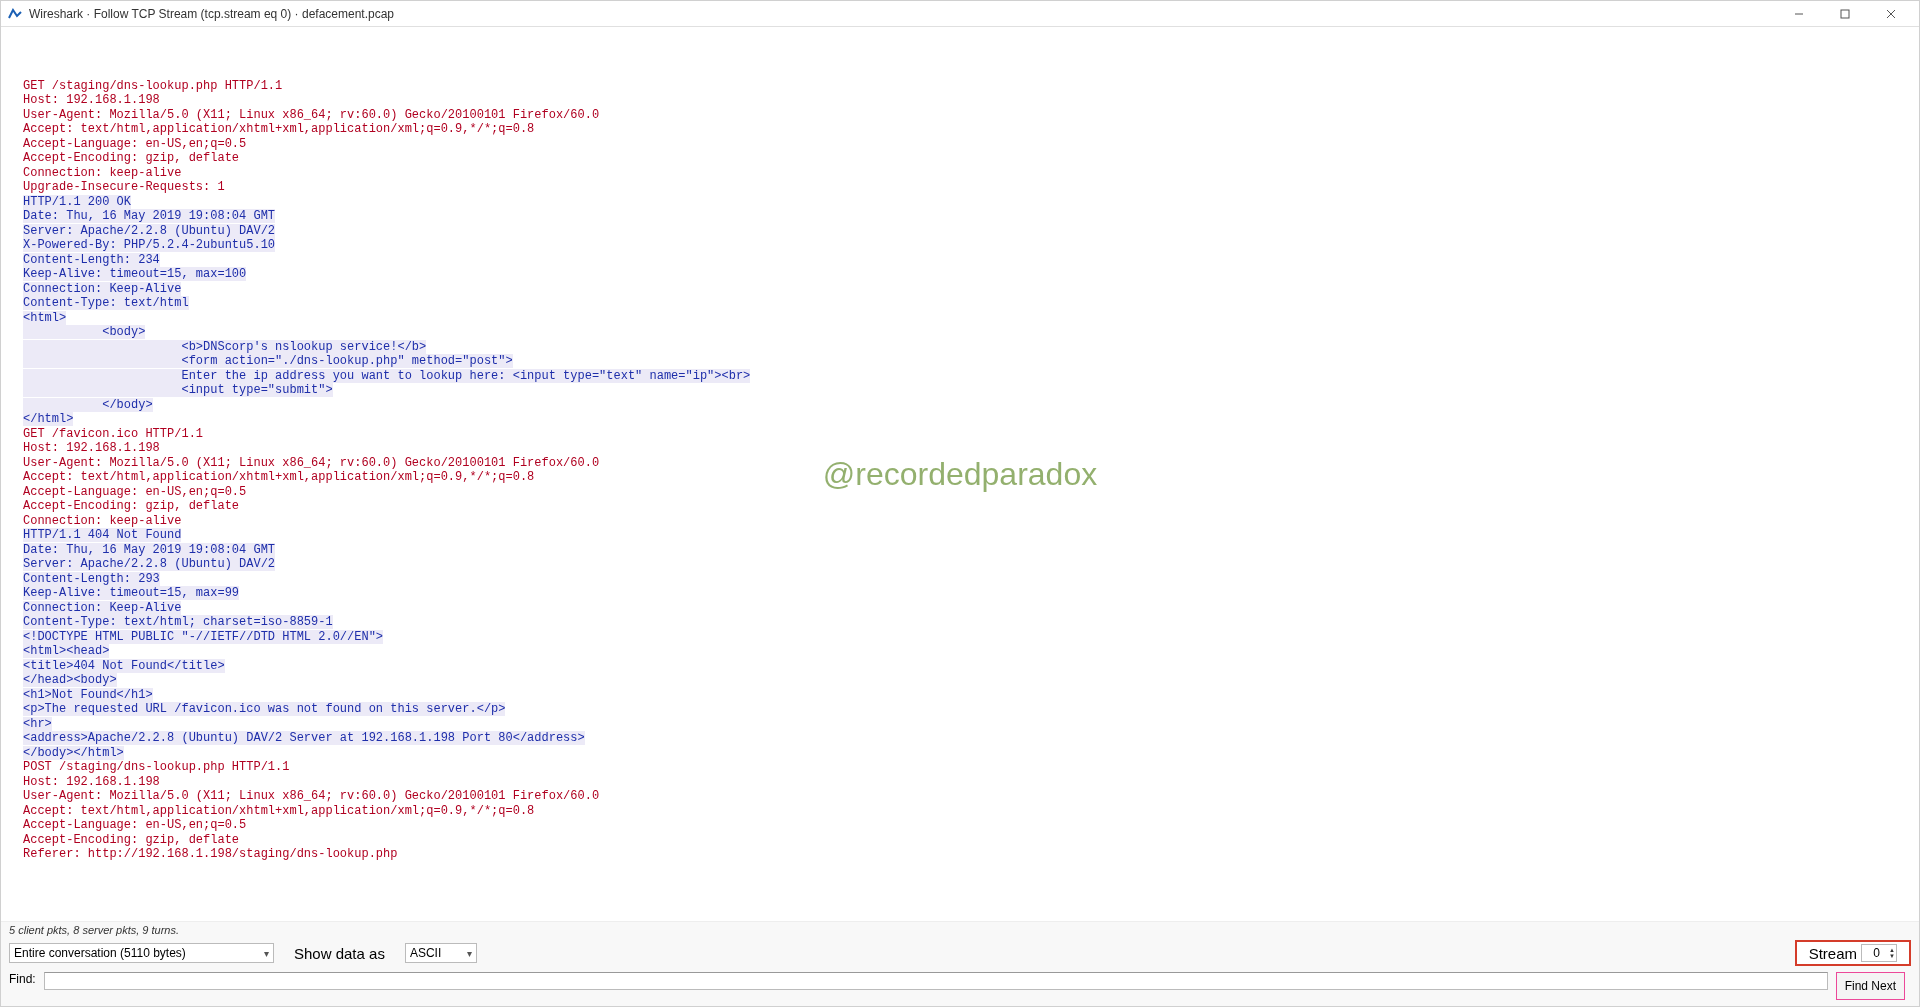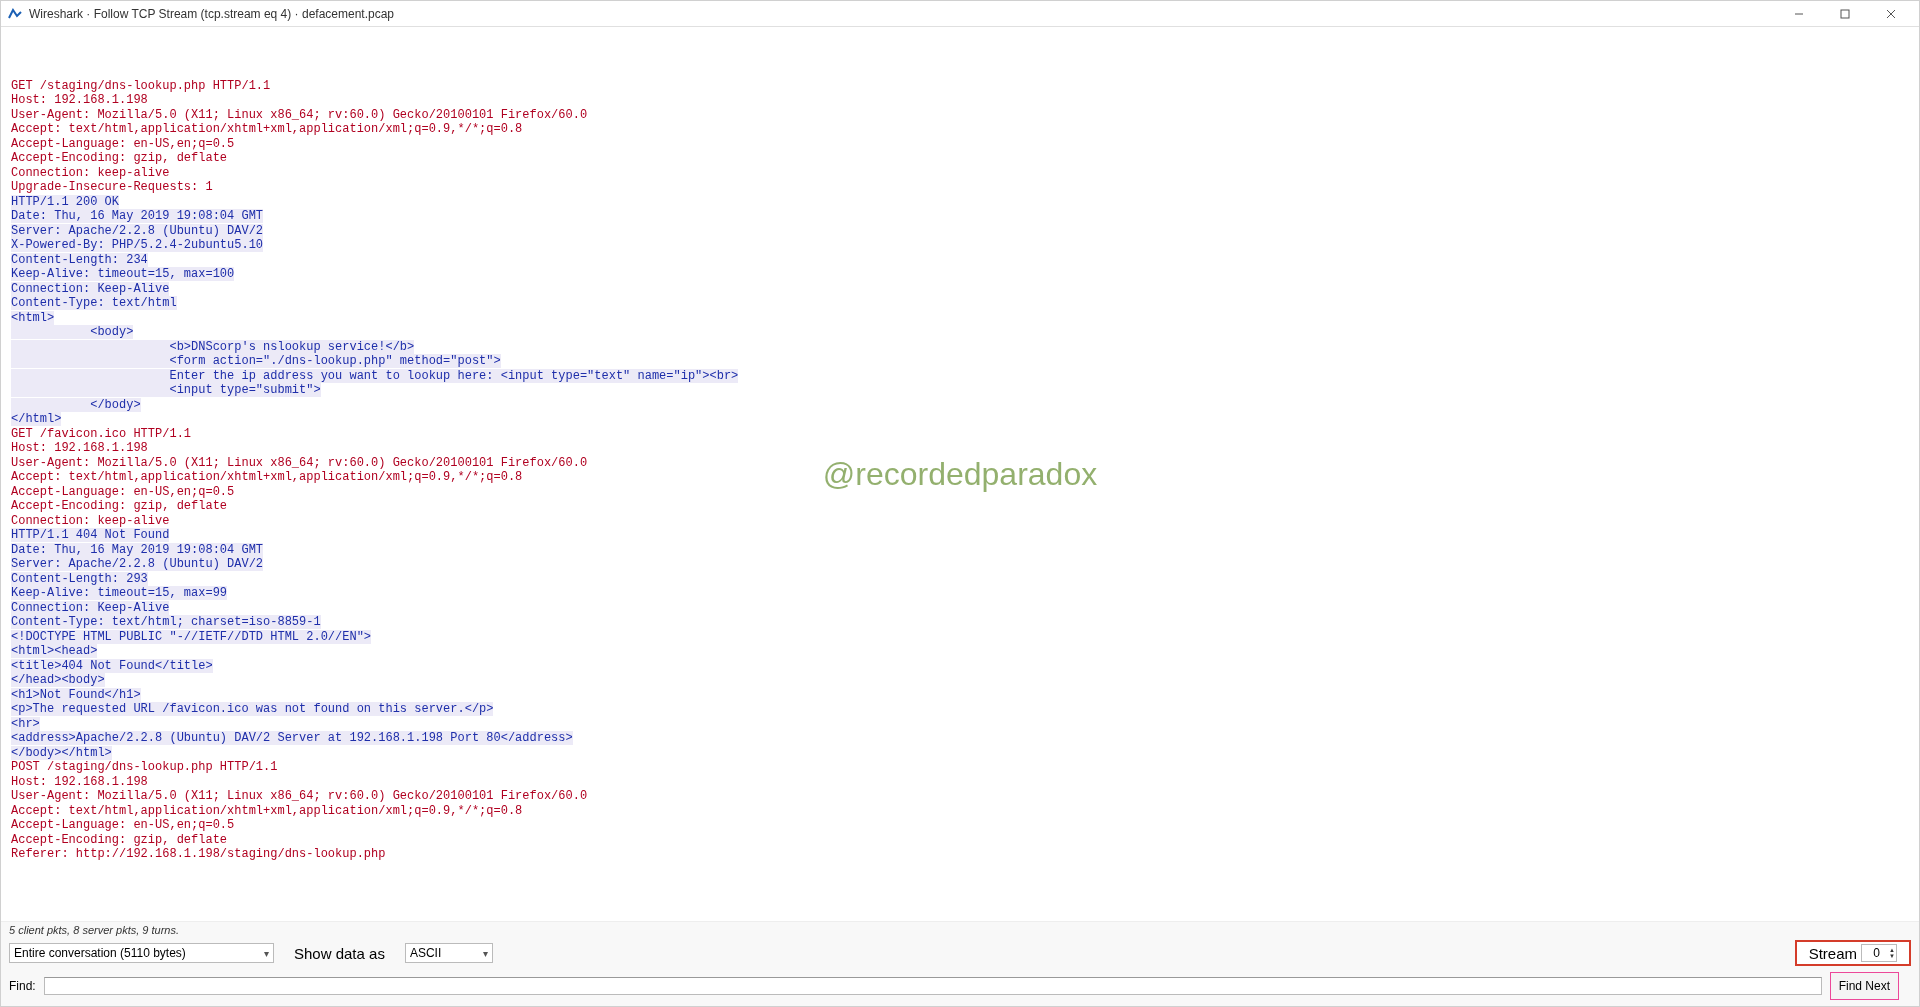--- a/index.html
+++ b/index.html
@@ -6,58 +6,58 @@
   html, body { width: 1920px; height: 1007px; font-family: "Segoe UI", Tahoma, sans-serif; font-size: 12px; background: #ffffff; overflow: hidden; }
   .window { width: 100%; height: 100%; border: 1px solid #d0d0d0; display: flex; flex-direction: column; background: #fff; }
   .titlebar { height: 26px; background: #ffffff; border-bottom: 1px solid #e0e0e0; display: flex; align-items: center; padding: 0 6px; font-size: 12px; color: #333; }
   .titlebar .app-icon { width: 16px; height: 16px; margin-right: 6px; }
   .titlebar .title-text { flex: 0 0 auto; }
   .titlebar .spacer { flex: 1; }
   .titlebar .win-controls { display: flex; gap: 18px; align-items: center; padding-right: 8px; }
   .titlebar .win-btn { width: 28px; height: 20px; display:flex; align-items:center; justify-content:center; color:#555; cursor:pointer; }
   .titlebar .win-btn svg { width:10px; height:10px; }
   .content-wrap { flex: 1; display: flex; overflow: hidden; position: relative; }
-  .stream-area { flex: 1; overflow-y: scroll; padding: 8px 10px 8px 10px; font-family: Consolas, "Courier New", monospace; font-size: 12px; line-height: 14.5px; white-space: pre; position: relative; }
+  .stream-area { flex: 1; overflow-y: scroll; padding: 8px 10px 8px 22px; font-family: Consolas, "Courier New", monospace; font-size: 12px; line-height: 14.5px; white-space: pre; position: relative; }
   .stream-area .client { color: #b00020; background: #fff; }
   .stream-area .server { color: #1e2eaa; background: #eceaf7; display:inline; }
   .watermark { position: absolute; top: 50%; left: 50%; transform: translate(-50%, -50%); font-size: 32px; color: #4d7c0f; font-weight: 500; font-family: "Segoe UI", sans-serif; pointer-events: none; user-select: none; opacity: 0.6; }
   .status-line { font-size: 11px; font-style: italic; color: #333; padding: 2px 8px 0 8px; font-family: "Segoe UI", sans-serif; background:#f8f8f8; border-top:1px solid #eee;}
   .status-line em { font-style: italic; }
   .controls-row { display: flex; align-items: center; padding: 4px 8px; gap: 20px; background:#f8f8f8;}
   .controls-row .dropdown { height: 20px; border: 1px solid #bbb; font-size: 12px; padding: 0 4px; background:#fff; cursor:pointer; display:flex; align-items:center; justify-content:space-between;}
   .controls-row .dropdown::after { content:"▾"; color:#555; margin-left:6px; font-size:10px;}
   .controls-row .conv-dd { width: 265px; }
-  .controls-row .ascii-dd { width: 88px; }
+  .controls-row .ascii-dd { width: 72px; }
   .controls-row .label { font-size: 15px; color: #000; }
   .controls-row .flex-spacer { flex:1; }
   .stream-box { border: 2px solid #d43c2a; padding: 2px 12px; display:flex; align-items:center; gap:4px; background:#fff;}
   .stream-box .spin { width: 36px; height: 18px; border:1px solid #bbb; display:flex; align-items:center; }
   .stream-box .spin input { width: 20px; border:none; text-align:right; font-size:12px; padding:0 2px; outline:none;}
   .stream-box .spin-arrows { display:flex; flex-direction:column; font-size:6px; line-height:6px; color:#333; cursor:pointer; margin-left:auto; padding-right:1px;}
-  .find-row { display:flex; align-items:center; padding: 2px 20px 6px 8px; gap: 8px; background:#f8f8f8;}
+  .find-row { display:flex; align-items:flex-start; padding: 2px 14px 6px 8px; gap: 8px; background:#f8f8f8;}
   .find-row .find-label { font-size:12px; }
   .find-row .find-input { flex:1; height:18px; border:1px solid #bbb; border-top-color:#999; background:#fff; padding:0 4px; font-size:12px; }
   .find-row .find-next { height:28px; padding: 0 8px; border:1px solid #ec4899; background:#f4f4f4; font-size:12px; cursor:pointer;}
   
   .stream-area::-webkit-scrollbar { width: 16px; }
   .stream-area::-webkit-scrollbar-track { background: #f0f0f0; }
   .stream-area::-webkit-scrollbar-thumb { background: #c8c8c8; border: 1px solid #aaa; }
 </style>
 </head>
 <body>
 
 <div class="window">
 
   <div class="titlebar">
     <span class="app-icon">
       <svg viewBox="0 0 16 16">
           <path d="M2 12 L6 4 L10 10 L14 6" stroke="#1a5fb4" stroke-width="2" fill="none"></path>
         </svg>
     </span>
-    <span class="title-text">Wireshark · Follow TCP Stream (tcp.stream eq 4) · defacement.pcap</span>
+    <span class="title-text">Wireshark · Follow TCP Stream (tcp.stream eq 0) · defacement.pcap</span>
     <span class="spacer"></span>
     <div class="win-controls">
       <div class="win-btn">
           <svg viewBox="0 0 10 10">
             <line x1="1" y1="5" x2="9" y2="5" stroke="#555" stroke-width="1"></line>
           </svg>
         </div>
       <div class="win-btn">
           <svg viewBox="0 0 10 10">
             <rect x="1" y="1" width="8" height="8" stroke="#555" stroke-width="1" fill="none"></rect>

